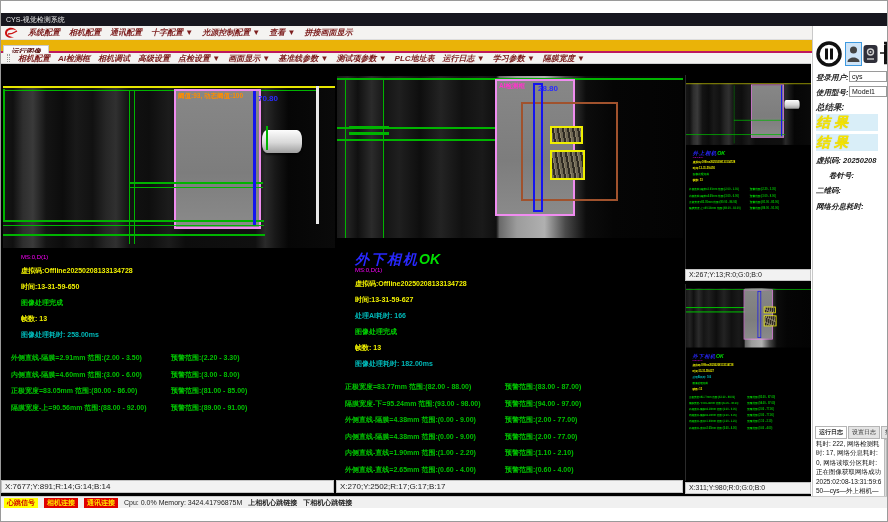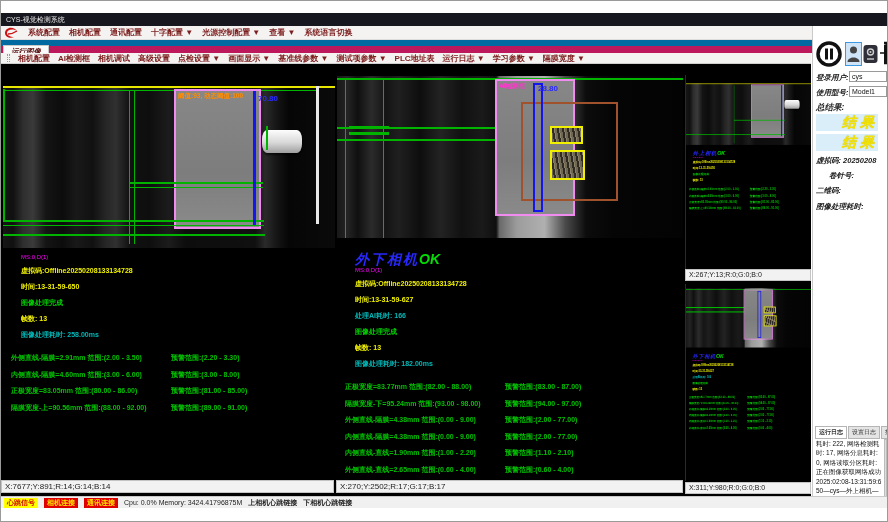--- a/index.html
+++ b/index.html
@@ -2,22 +2,22 @@
 <html><head>
 <meta charset="utf-8">
 <style>
   *{box-sizing:border-box;margin:0;padding:0}
   body{margin:0;background:#dcdcdc;font-family:"Liberation Sans",sans-serif}
   .win{position:relative;width:888px;height:522px;background:#fff;border:1px solid #9a9a9a;overflow:hidden}
   
   .titlebar{position:absolute;left:0;top:12px;width:100%;height:13px;background:#17171f;color:#e8e8e8;font-size:7px;line-height:13px;padding-left:5px}
   .menubar{position:absolute;left:0;top:25px;width:100%;height:14px;background:#f4f3f1;border-bottom:1px solid #ddd;display:flex;align-items:center;gap:9px;padding-left:3px}
   .logo{width:15px;height:12px;display:inline-block}
-  .mitem,.titem{font-size:8px;font-weight:700;color:#7c1d1d;white-space:nowrap;cursor:default}
-  .tabrow{position:absolute;left:0;top:39px;width:100%;height:13px;background:#0369a1;border-bottom:7px solid #be185d}
+  .mitem,.titem{font-size:8px;font-weight:700;font-style:italic;color:#7c1d1d;white-space:nowrap;cursor:default}
+  .tabrow{position:absolute;left:0;top:39px;width:100%;height:13px;background:#eab308;border-bottom:2px solid #be185d}
   .tab{display:inline-block;margin-left:2px;background:#fbfbfb;border:1px solid #c9c9c9;border-bottom:none;font-size:7.5px;font-weight:700;font-style:italic;color:#5a1515;padding:1px 7px 0 7px;height:13px}
   .toolbar{position:absolute;left:0;top:52px;width:810px;height:11px;background:#f4f3f1;border-bottom:1px solid #cfcfcf;display:flex;align-items:center;gap:8px;padding-left:6px}
   .grip{width:3px;height:8px;border-left:1px dotted #999;border-right:1px dotted #999}
   
   .main{position:absolute;left:0;top:63px;width:810px;height:432px;background:#000}
   .view{position:absolute;top:0;height:416px;background:#000;overflow:hidden}
   .v-left{left:2px;width:332px}
   .v-right{left:336px;width:346px}
   .img{position:absolute;left:0;width:100%;height:162px;overflow:hidden}
   .l-img{top:22px;background:linear-gradient(90deg,#161616 0,#101010 3%,#2e2e2e 6%,#3a3a3a 9%,#141414 13%,#0c0c0c 18%,#191919 22%,#111 27%,#262626 31%,#303030 34%,#121212 38%,#0e0e0e 44%,#1c1c1c 50%,#0d0d0d 55%,#101010 76%,#2a2a2a 79%,#181818 82%,#060606 86%,#0a0a0a 100%)}
@@ -56,21 +56,21 @@
   .replica{position:relative;transform-origin:0 0}
   .rep-l{width:332px;height:416px;transform:scale(0.38);margin-top:0}
   .rep-r{width:346px;height:416px;transform:scale(0.365)}
   .padtop1{padding-top:50px}.padtop2{padding-top:60px}
   
   .panel{position:absolute;left:811px;top:25px;width:77px;height:470px;background:#fff;border-left:1px solid #c9c9c9;overflow:hidden}
   .pbtn{position:absolute;cursor:pointer}
   .pbtn.sel{background:#cfe4f7;outline:1.5px solid #3e9ae0}
   .plabel{position:absolute;font-size:7.5px;color:#222;font-weight:700;font-style:italic;white-space:nowrap}
   .pinput{position:absolute;background:#fff;border:1px solid #9a9a9a;font-size:7px;color:#111;padding:0 2px;height:11px;line-height:10px}
-  .resbox{position:absolute;left:3px;width:62px;height:17px;background:#d9eef8;display:flex;align-items:center;justify-content:flex-end}
+  .resbox{position:absolute;left:3px;width:62px;height:17px;background:#d9eef8;display:flex;align-items:center;justify-content:flex-start}
   .restxt{color:#f4e400;font-weight:700;font-style:italic;font-size:14px;letter-spacing:4px;text-shadow:0 0 1px #c8b400}
   .ltabs{position:absolute;left:2px;top:400px;display:flex;gap:1px}
   .ltab{font-size:6px;padding:1px 3px;border:1px solid #b5b5b5;background:#e4e4e4;color:#333;white-space:nowrap;cursor:pointer}
   .ltab.on{background:#fff;font-weight:700}
   .logtxt{position:absolute;left:3px;top:413px;width:68px;font-size:6.5px;line-height:1.45;color:#111;word-break:break-all}
   .logsb{position:absolute;right:2px;top:413px;width:3px;height:60px;background:#ddd;border:1px solid #bbb}
   
   .statusbar{position:absolute;left:0;top:495px;width:100%;height:12px;background:#f0f0f0;border-top:1px solid #c9c9c9;display:flex;align-items:center;gap:6px;padding-left:3px;font-size:7px;color:#222}
   .badge{font-size:7px;font-weight:700;padding:0 3px;line-height:10px}
   .b-y{background:#ffff00;color:#d00000}
@@ -93,21 +93,21 @@
           <path d="M11 2 C6 -1 1 2 1 6 C1 10 6 12 10 10 C6 10 3 8 3 6 C3 3 8 1 13 4 Z" fill="#cc1111"></path>
           <path d="M13 4 C10 6 7 7 4 7" stroke="#cc1111" stroke-width="1.3" fill="none"></path>
         </svg>
     </span>
     <span class="mitem">系统配置</span>
     <span class="mitem">相机配置</span>
     <span class="mitem">通讯配置</span>
     <span class="mitem">十字配置 ▼</span>
     <span class="mitem">光源控制配置 ▼</span>
     <span class="mitem">查看 ▼</span>
-    <span class="mitem">系统语言切换</span>
+    <span class="mitem">拼接画面显示</span>
   </div>
 
   <div class="tabrow">
     <div class="tab">运行图像</div>
   </div>
 
   <div class="toolbar">
     <span class="grip"></span>
     <span class="titem">相机配置</span>
     <span class="titem">AI检测框</span>
@@ -370,21 +370,21 @@
     <div class="resbox" style="top:88px">
         <span class="restxt">结果</span>
       </div>
     <div class="resbox" style="top:108px">
         <span class="restxt">结果</span>
       </div>
 
     <div class="plabel" style="left:3px;top:130px"><span>虚拟码:</span> <span>20250208</span></div>
     <div class="plabel" style="left:16px;top:145px">卷针号:</div>
     <div class="plabel" style="left:3px;top:160px">二维码:</div>
-    <div class="plabel" style="left:3px;top:176px">图像处理耗时:</div>
+    <div class="plabel" style="left:3px;top:176px">网络分息耗时:</div>
 
     <div class="ltabs">
       <div class="ltab on">运行日志</div>
       <div class="ltab">设置日志</div>
       <div class="ltab">报警日志</div>
     </div>
     <div class="logtxt">耗时: 222, 网络检测耗时: 17, 网络分息耗时: 0, 网络读取分区耗时: 正在图像获取网络成功 2025:02:08-13:31:59:650—cys—外上相机—图像处理耗时: 258.00ms</div>
     <div class="logsb"></div>
   </div>
 

